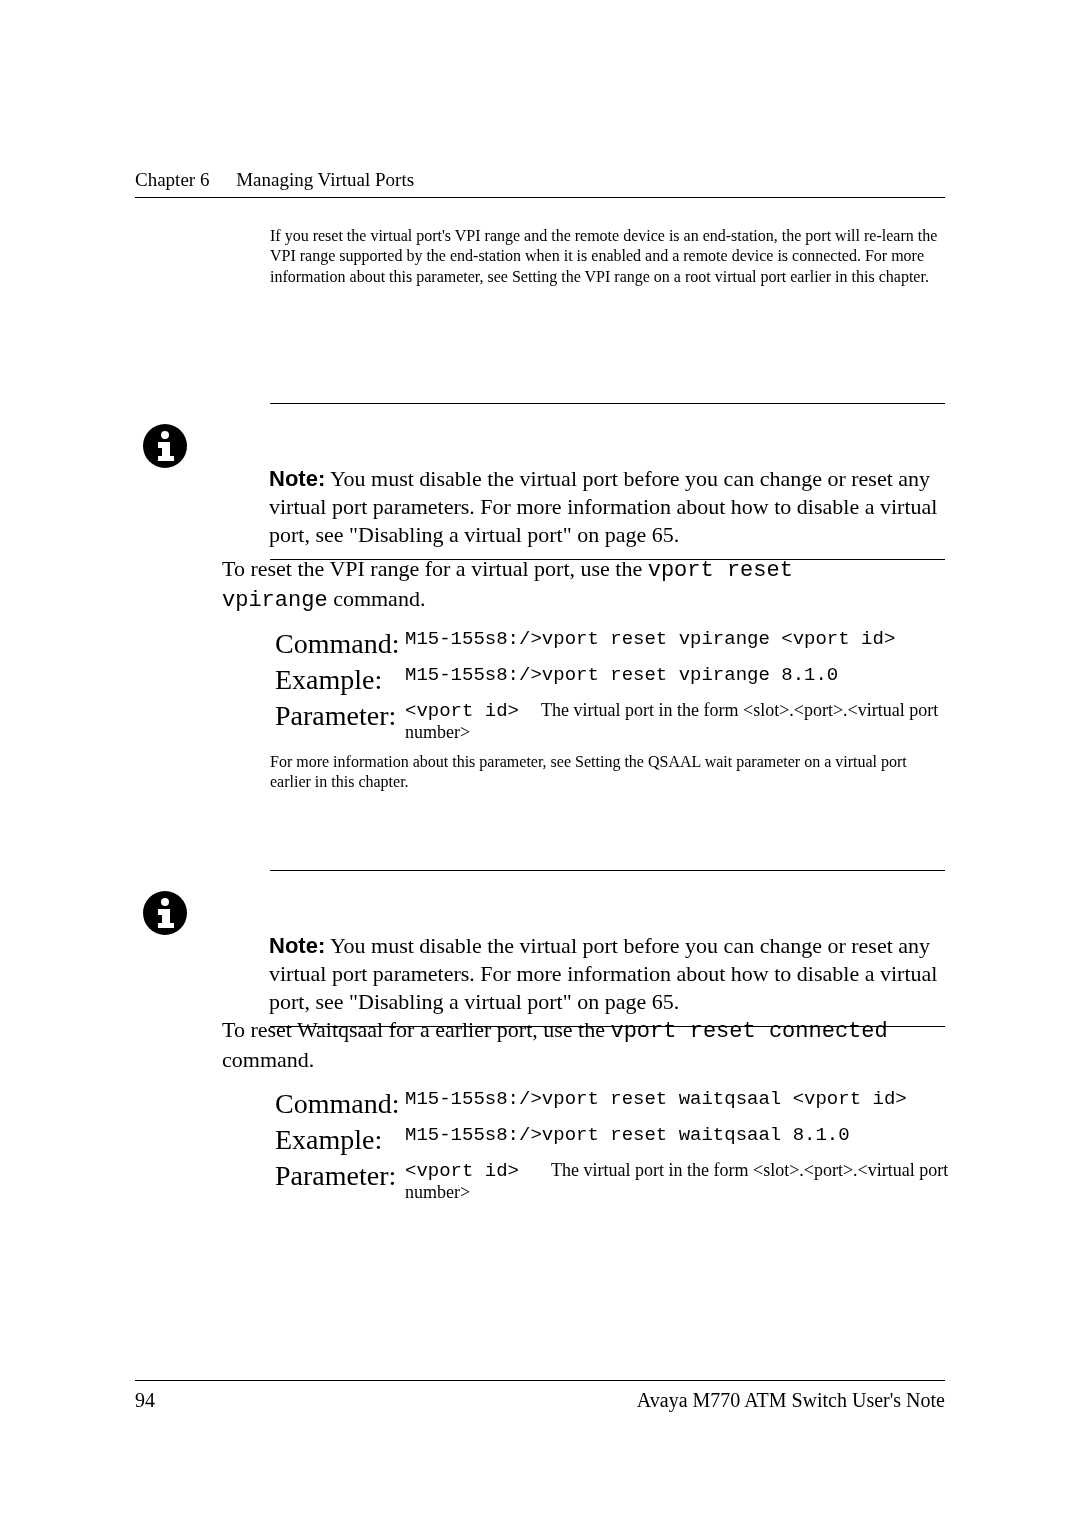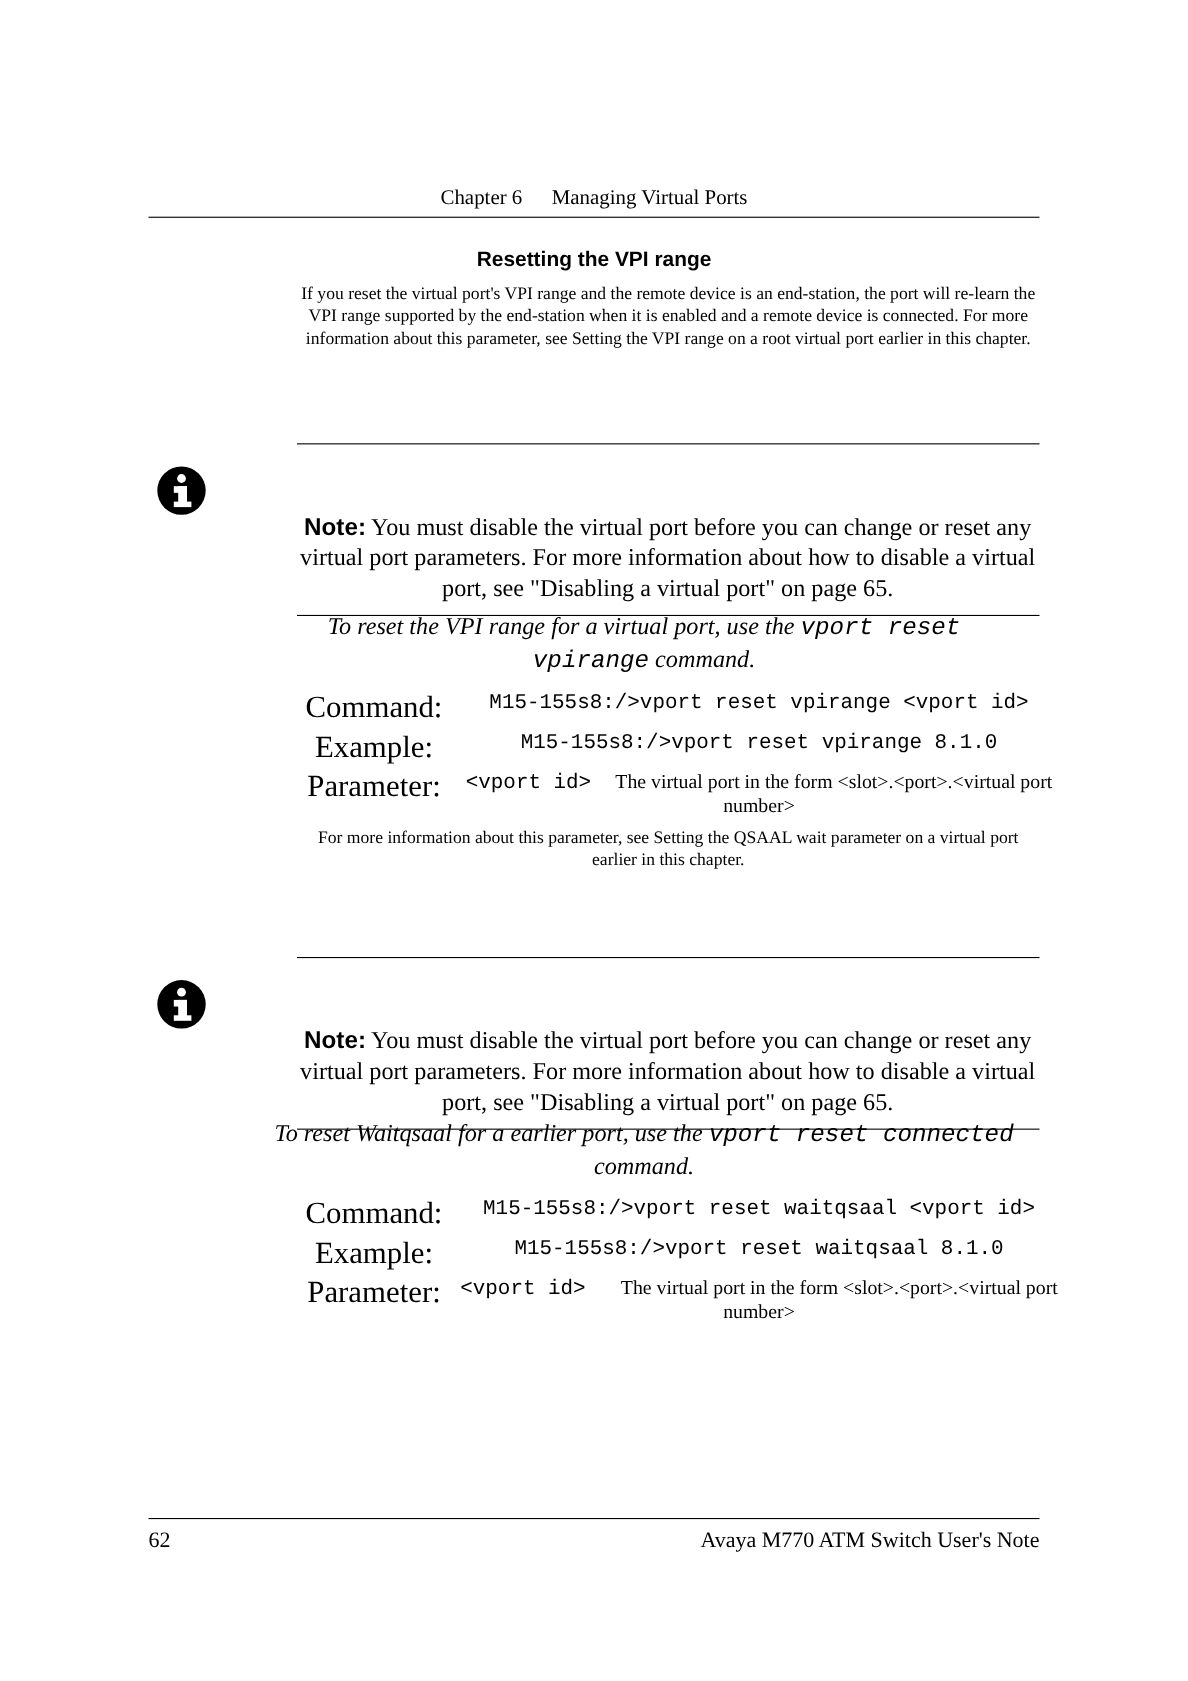--- a/index.html
+++ b/index.html
@@ -10,21 +10,20 @@
     height: 1528px;
     background: #ffffff;
     font-family: "Palatino Linotype", "Book Antiqua", Palatino, Georgia, serif;
     color: #000;
   }
   .page {
     position: relative;
     width: 1080px;
     height: 1329px;
     box-sizing: border-box;
-    text-align: center;
   }
   .header-line {
     position: absolute;
     top: 169px;
     left: 135px;
     width: 810px;
     font-size: 19px;
     font-family: "Palatino Linotype", Palatino, Georgia, serif;
     border-bottom: 1px solid #000;
     padding-bottom: 6px;
@@ -77,25 +76,24 @@
     width: 676px;
     font-size: 22px;
     line-height: 1.28;
     margin-top: 47px;
   }
   .note-bold {
     font-family: Arial, Helvetica, sans-serif;
     font-weight: bold;
   }
   .cmd-block {
-    margin-left: 113px;
+    margin-left: 87px;
     width: 675px;
     font-size: 22px;
     line-height: 1.28;
-    font-style: italic;
   }
   .cmd-table {
     margin-left: 140px;
     width: 700px;
     border-collapse: collapse;
   }
   .cmd-table td {
     vertical-align: top;
     padding: 2px 0;
   }
@@ -132,21 +130,20 @@
 <body>
 
 <div class="page">
 
   <div class="header-line">
     <span class="chapter-label">Chapter 6</span>
     <span class="chapter-title">Managing Virtual Ports</span>
   </div>
 
   <div class="section-a">
-    <p class="subhead">Resetting the VPI range</p>
     <div class="body-block">If you reset the virtual port's VPI range and the remote device is an end-station, the port will re-learn the VPI range supported by the end-station when it is enabled and a remote device is connected. For more information about this parameter, see Setting the VPI range on a root virtual port earlier in this chapter.</div>
   </div>
 
   <div class="note-box" style="top:403px;">
     <div class="note-rule"></div>
     <div class="note-row">
       <svg class="note-icon" viewBox="0 0 48 48">
         <circle cx="24" cy="24" r="22" fill="#000"></circle>
         <circle cx="24" cy="13" r="4" fill="#fff"></circle>
         <rect x="17" y="20" width="12" height="6" fill="#fff"></rect>
@@ -231,17 +228,17 @@
         <td>
           <span class="cmd-val">&lt;vport id&gt;</span>
           <span class="param-desc" style="margin-left:28px;">The virtual port in the form &lt;slot&gt;.&lt;port&gt;.&lt;virtual port number&gt;</span>
         </td>
       </tr>
     </tbody>
       </table>
   </div>
 
   <div class="footer">
-    <span>62</span>
+    <span>94</span>
     <span>Avaya M770 ATM Switch User's Note</span>
   </div>
 
 </div>
 
 </body></html>

